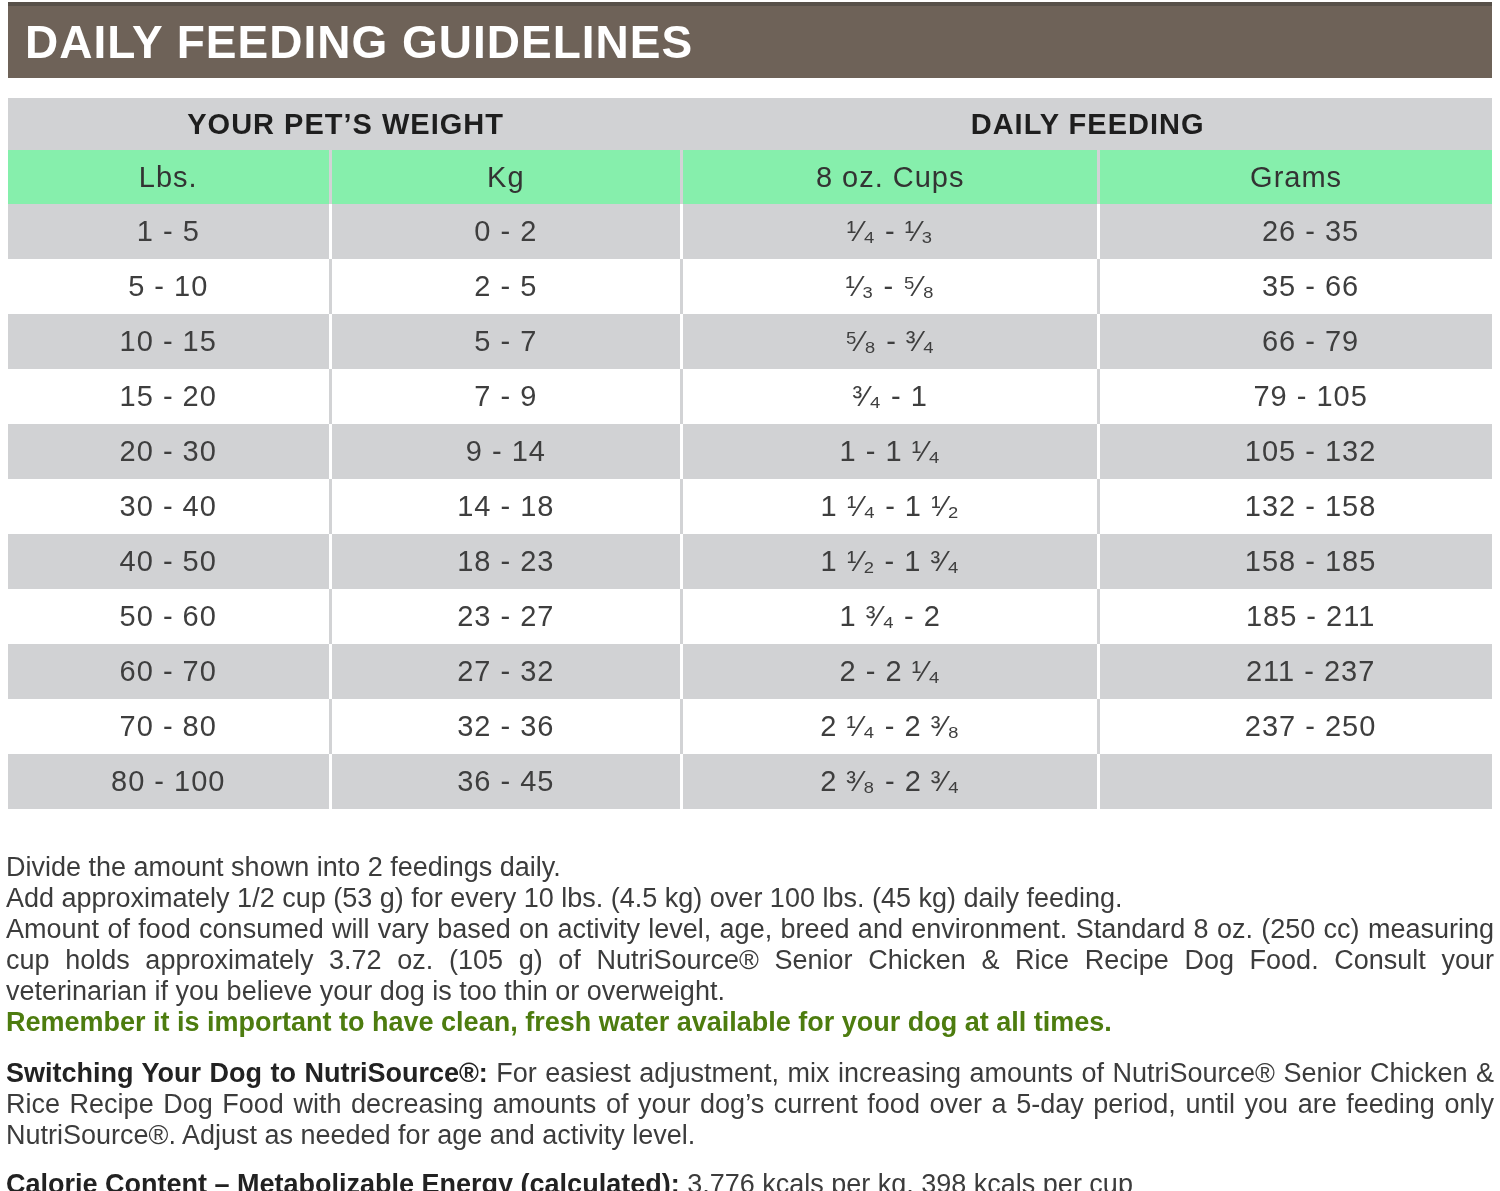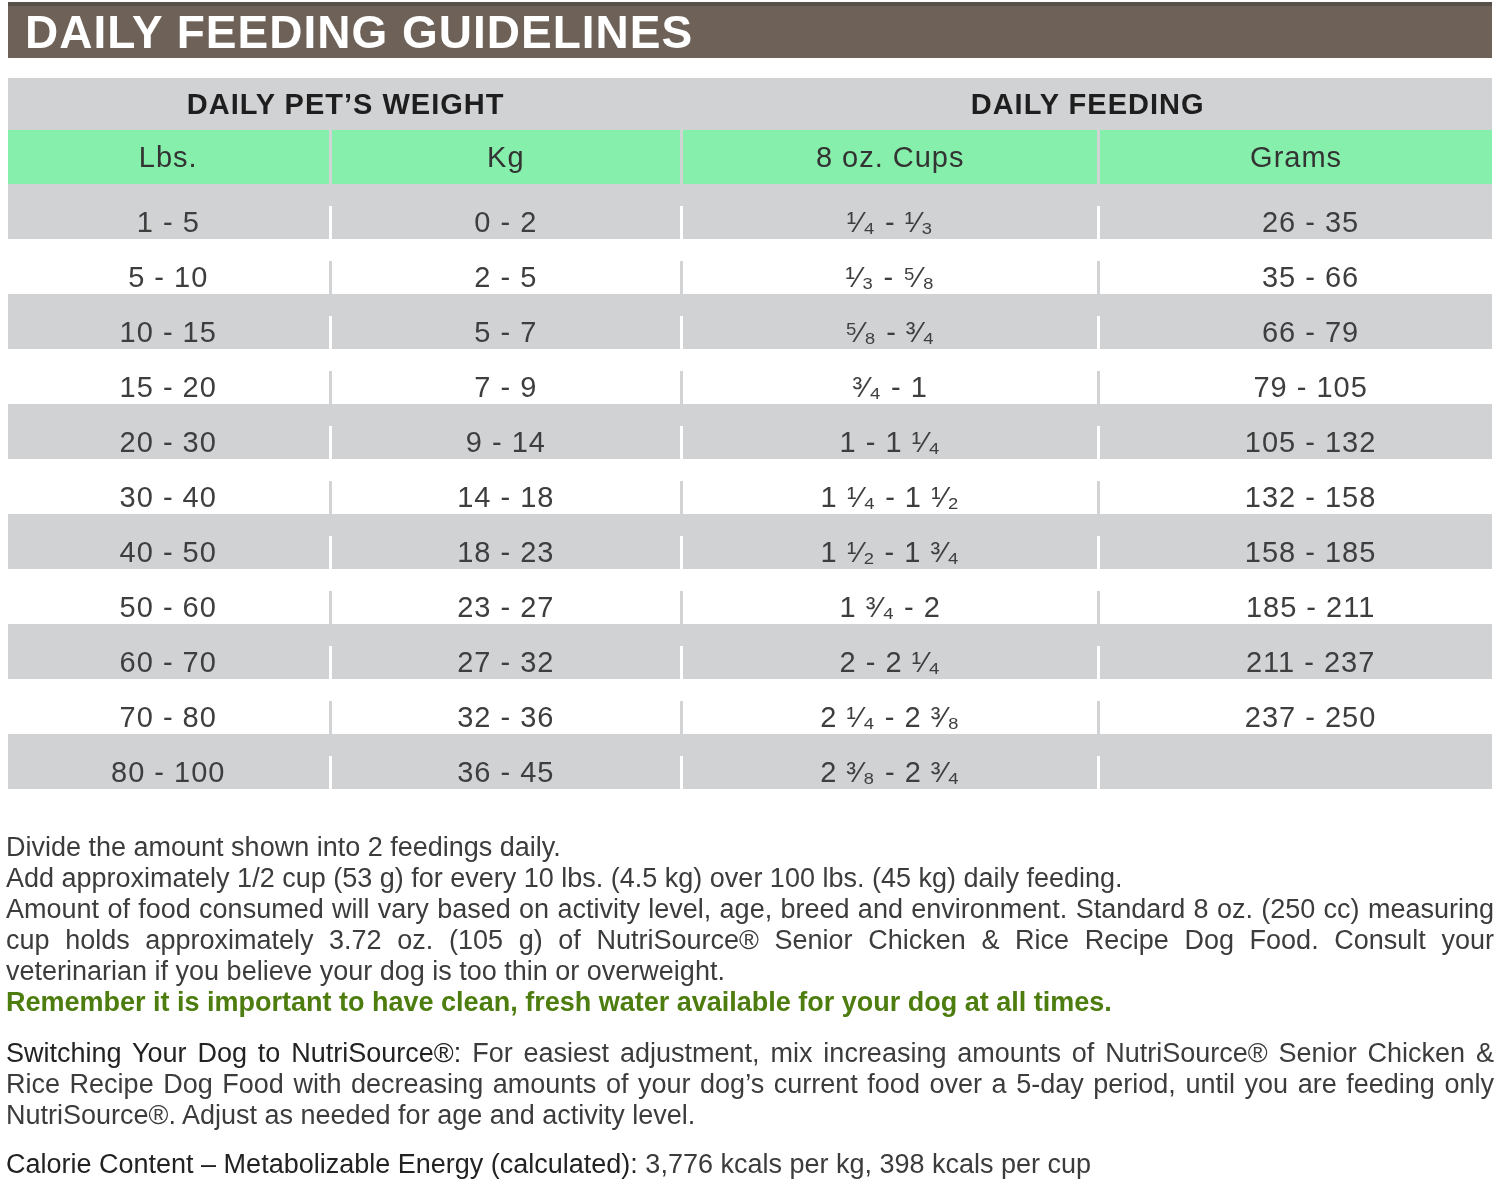--- a/index.html
+++ b/index.html
@@ -16,21 +16,21 @@
     width:1500px;height:1191px;
     background:#ffffff;
     font-family:"Liberation Sans","DejaVu Sans",sans-serif;
     color:var(--text-body);
     overflow:hidden;
   }
 
   
   .title-bar{
     margin:2px 8px 0 8px;
-    height:56px;
+    height:76px;
     background:var(--header-brown);
     border-top:4px solid var(--header-brown-dark);
     display:flex;align-items:center;
     padding-left:17px;
   }
   .title-bar h1{
     margin:0;
     font-size:46px;
     font-weight:bold;
     letter-spacing:1px;
@@ -55,51 +55,51 @@
   }
   .c1{width:21.8%;}
   .c2{width:23.7%;}
   .c3{width:28.1%;}
   .c4{width:26.4%;border-right:none;}
 
   .subheader-row{height:54px;background:#86efac;}
   .subheader-row .cell{border-right-color:var(--divider-gray);color:#333333;}
   .subheader-row .c4{border-right:none;}
 
-  .data-row{height:55px;background:#ffffff;align-items:flex-end;}
+  .data-row{height:55px;background:#ffffff;}
   .data-row .cell{border-right-color:var(--divider-gray);}
   .data-row:nth-child(odd){background:var(--stripe-gray);}
   .data-row:nth-child(odd) .cell{border-right-color:#ffffff;}
   .data-row .c4{border-right:none;padding-left:29px;}
 
   
   .notes{
     margin:43px 6px 0 6px;
     font-size:27px;
     line-height:31px;
     color:var(--text-body);
   }
   .notes p{margin:0;}
   .just{text-align:justify;}
   .bold{font-weight:bold;color:#4d7c0f;}
-  .lead{font-weight:normal;color:#222222;}
+  .lead{font-weight:bold;color:#222222;}
   .block-gap-1{margin-top:20px !important;}
   .block-gap-2{margin-top:18px !important;}
 </style>
 </head>
 <body>
 
 <div class="title-bar">
   <h1>DAILY FEEDING GUIDELINES</h1>
 </div>
 
 <div class="tbl">
 
   <div class="row group-row">
-    <div class="group-cell g1">DAILY PET’S WEIGHT</div>
+    <div class="group-cell g1">YOUR PET’S WEIGHT</div>
     <div class="group-cell g2">DAILY FEEDING</div>
   </div>
 
   <div class="row subheader-row">
     <div class="cell c1">Lbs.</div>
     <div class="cell c2">Kg</div>
     <div class="cell c3">8 oz. Cups</div>
     <div class="cell c4">Grams</div>
   </div>
 

